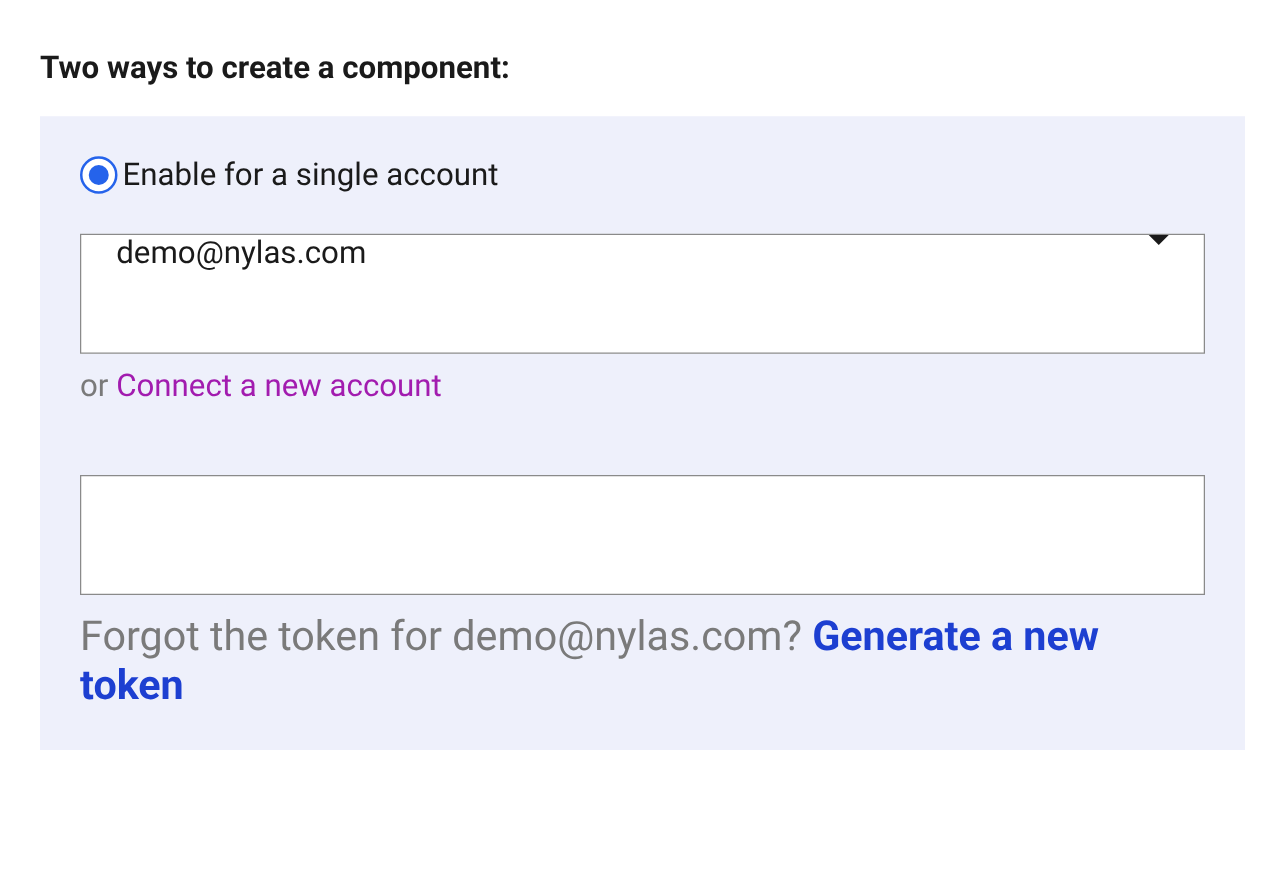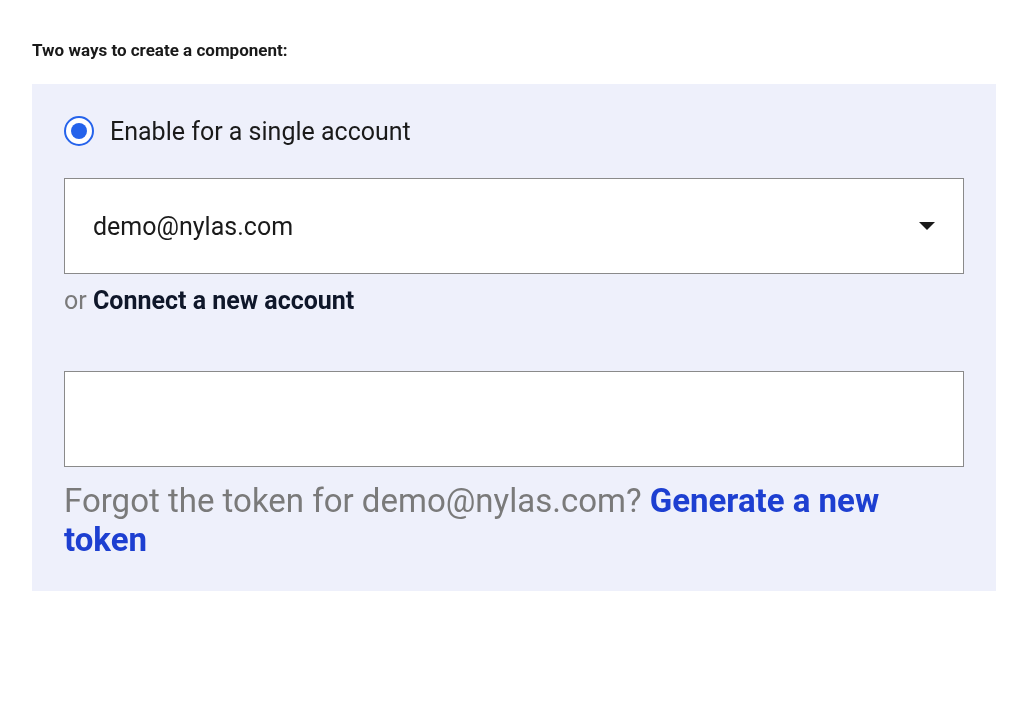--- a/index.html
+++ b/index.html
@@ -7,34 +7,34 @@
       margin: 0;
       padding: 0;
     }
     body {
       font-family: -apple-system, BlinkMacSystemFont, "Segoe UI", Roboto, "Helvetica Neue", Arial, sans-serif;
       background: #ffffff;
       padding: 40px 32px;
       color: #1a1a1a;
     }
     .page-title {
-      font-size: 17px;
+      font-size: 25px;
       font-weight: 700;
       color: #1a1a1a;
       margin-bottom: 24px;
     }
     .panel {
       background: #eef0fb;
       padding: 32px;
       width: 964px;
     }
     .radio-row {
       display: flex;
       align-items: center;
-      gap: 16px;
+      gap: 4px;
       margin-bottom: 32px;
       text-align: center;
     }
     .radio-outer {
       width: 30px;
       height: 30px;
       border-radius: 50%;
       border: 2px solid #2563eb;
       display: flex;
       align-items: center;
@@ -52,21 +52,21 @@
       font-size: 25px;
       font-weight: 400;
       color: #1a1a1a;
     }
     .dropdown {
       width: 900px;
       height: 96px;
       background: #ffffff;
       border: 1px solid #8a8a8a;
       display: flex;
-      align-items: center;
+      align-items: flex-start;
       justify-content: space-between;
       padding: 0 28px;
       cursor: pointer;
       margin-bottom: 12px;
     }
     .dropdown-value {
       font-size: 25px;
       color: #1a1a1a;
     }
     .dropdown-caret {
@@ -75,22 +75,22 @@
       border-left: 8px solid transparent;
       border-right: 8px solid transparent;
       border-top: 8px solid #1a1a1a;
     }
     .helper-row {
       font-size: 25px;
       color: #7a7a7a;
       margin-bottom: 56px;
     }
     .helper-row .link {
-      color: #0f172a;
-      font-weight: 700;
+      color: #a21caf;
+      font-weight: 400;
       cursor: pointer;
     }
     .field-label {
       font-size: 25px;
       font-weight: 400;
       color: #1a1a1a;
       margin-bottom: 12px;
     }
     .text-input {
       width: 900px;

